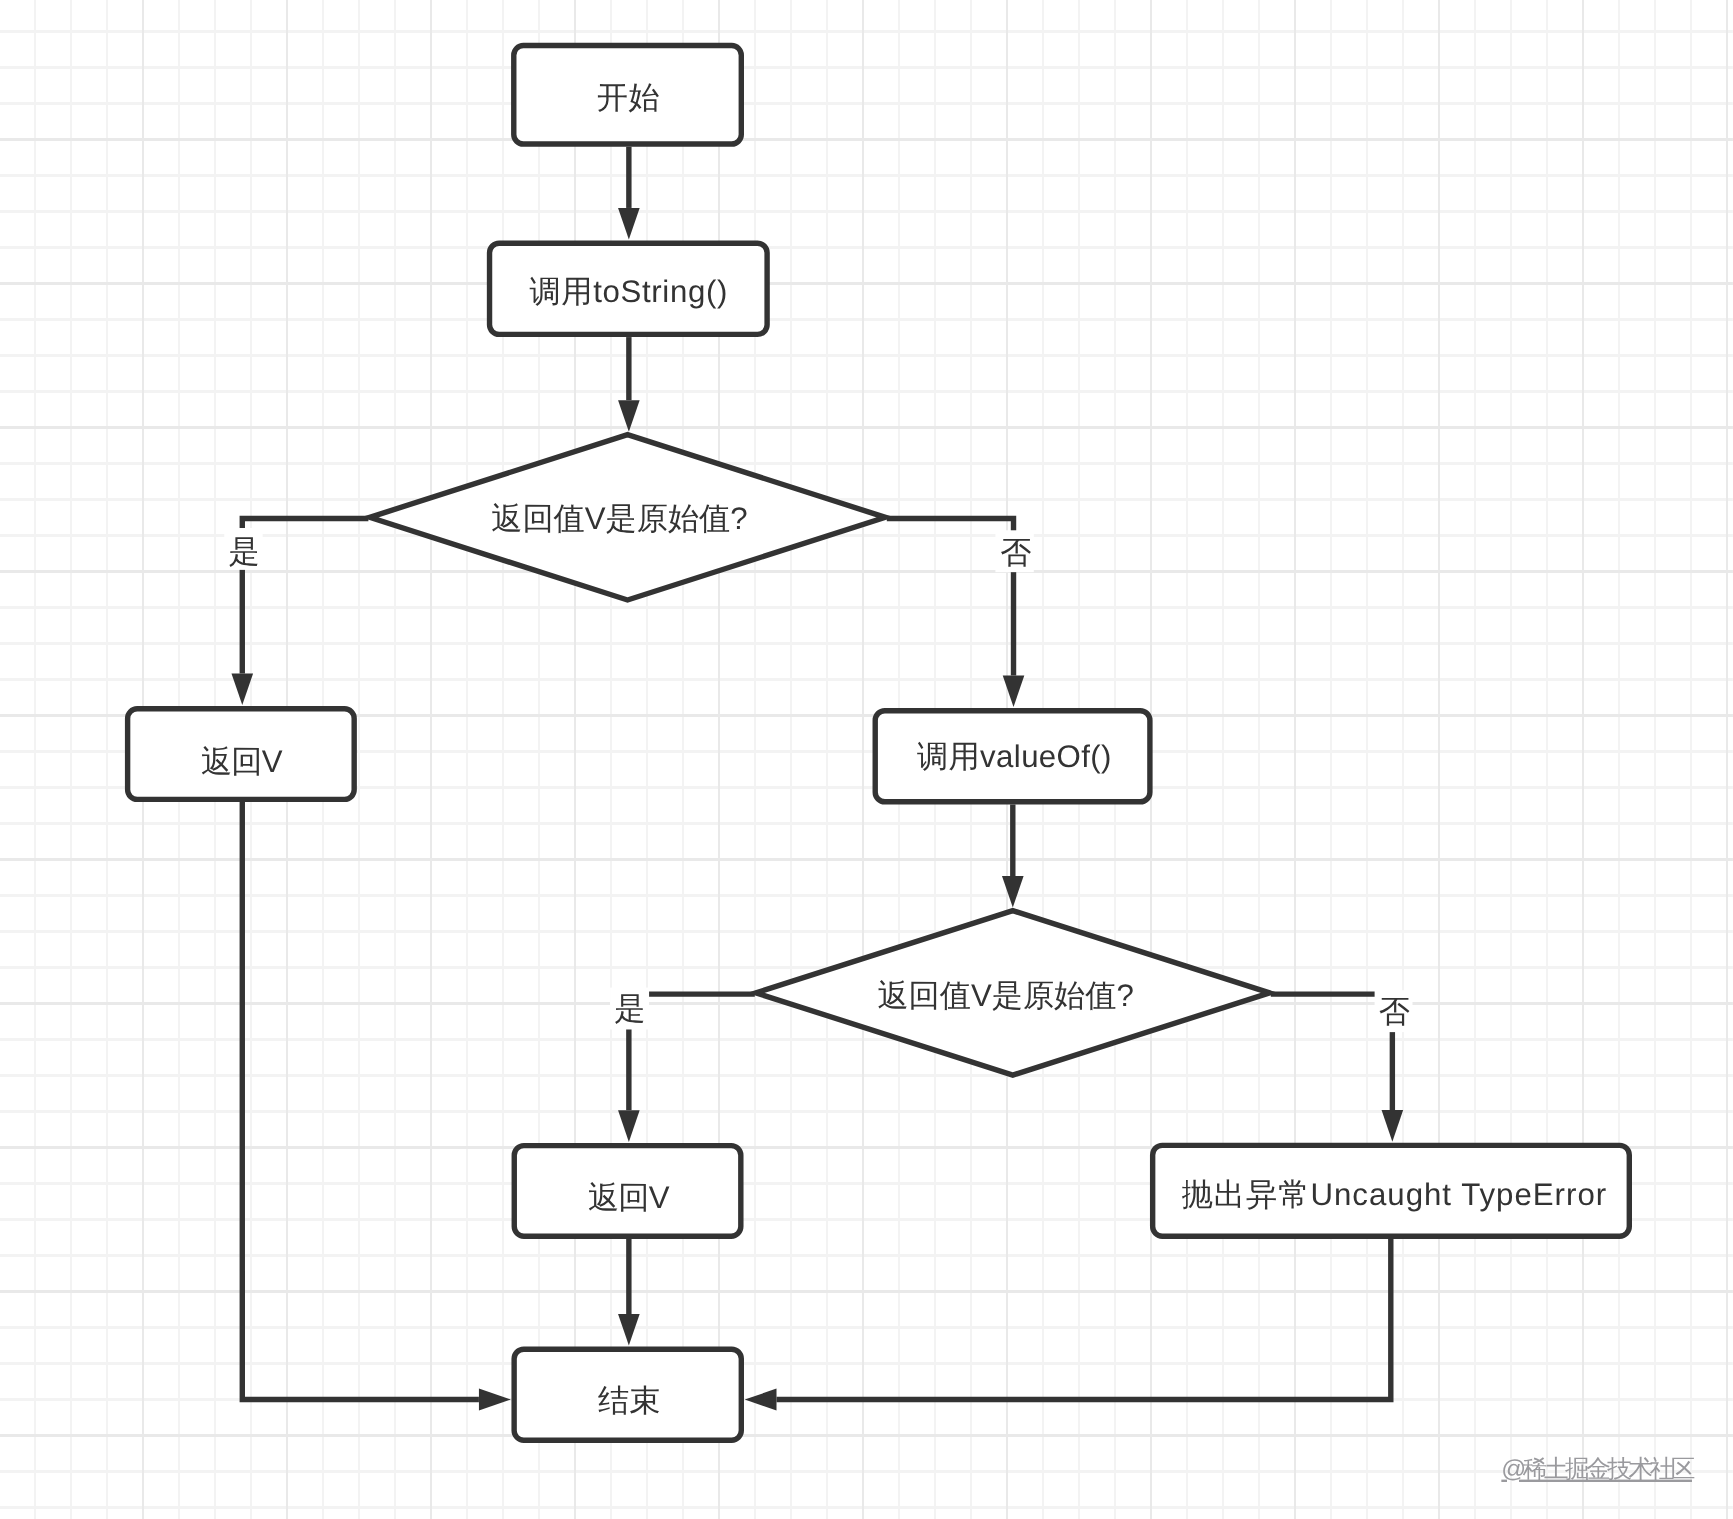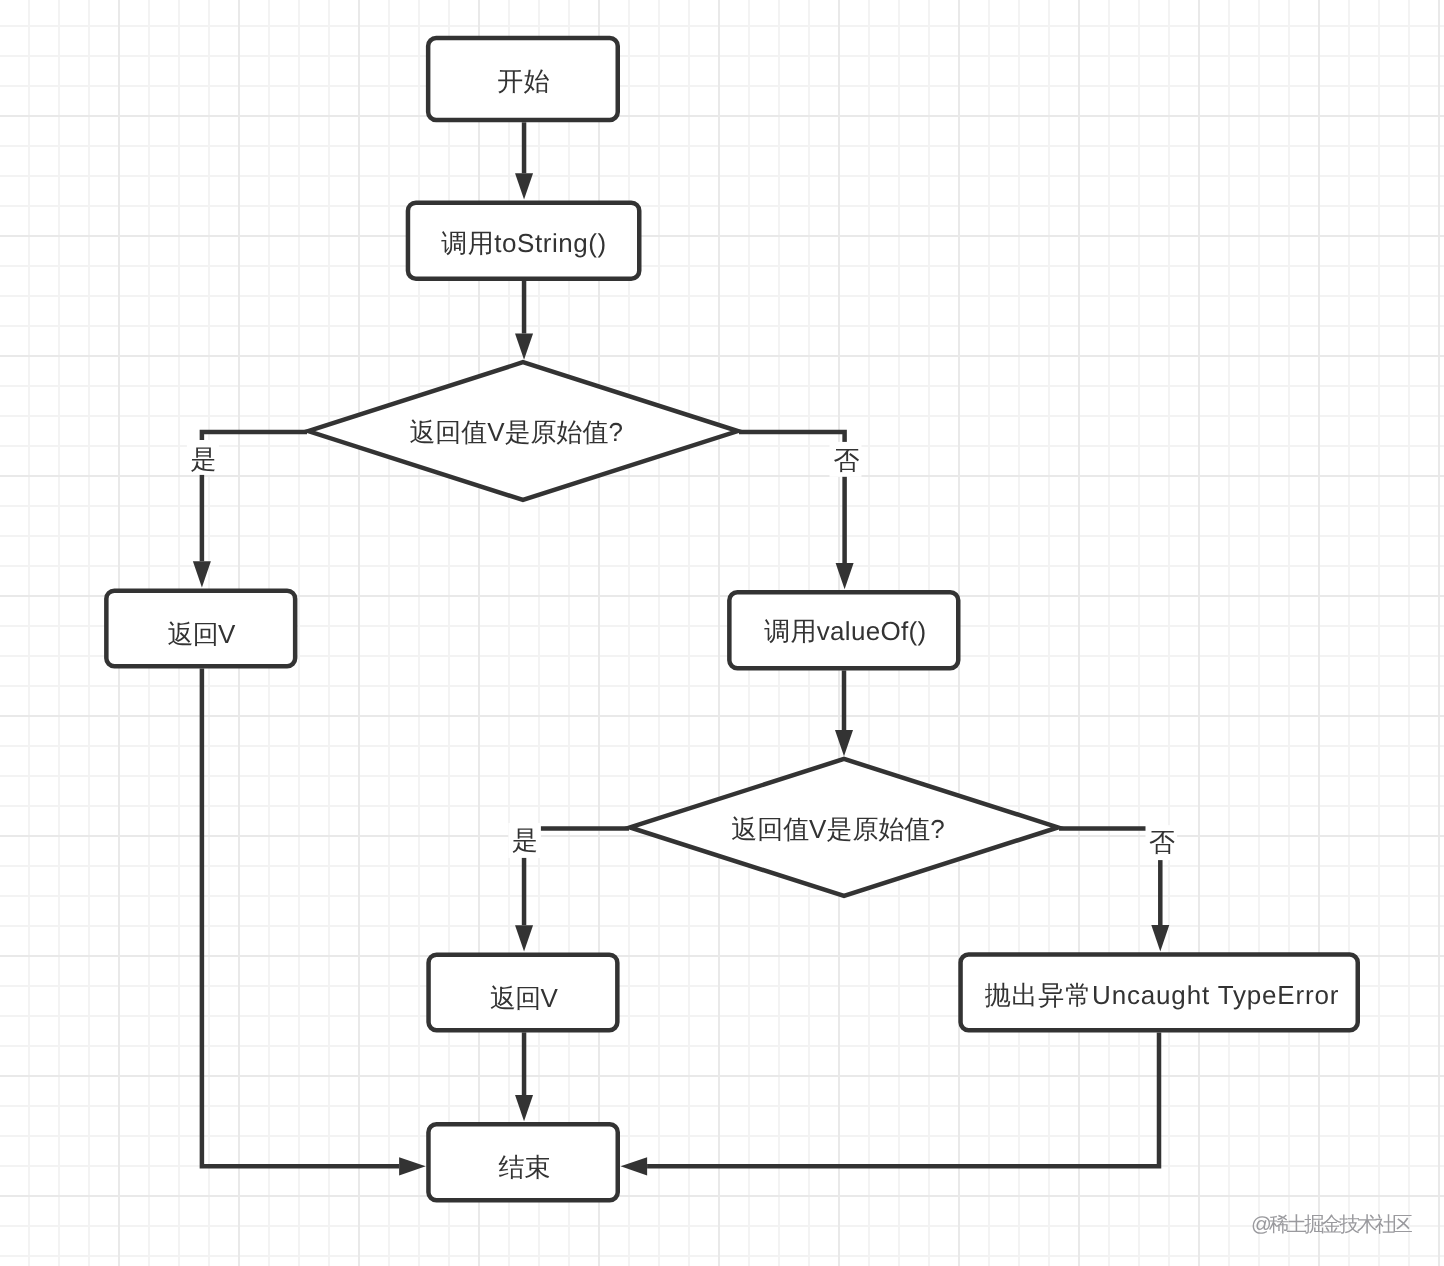--- a/index.html
+++ b/index.html
@@ -109,14 +109,14 @@
         <rect class="nodebox" x="960.55" y="954.45" width="397.2" height="75.7" rx="8" ry="8"></rect>
         <text class="nodetext" x="1161.6" y="997.6" textLength="353.8" lengthAdjust="spacing">抛出异常Uncaught TypeError</text>
       </g>
       <g>
         <rect class="nodebox" x="428.45" y="1124.35" width="189.3" height="75.8" rx="8" ry="8"></rect>
         <text class="nodetext" x="524.4" y="1169" textLength="52" lengthAdjust="spacing">结束</text>
       </g>
     </g>
   </svg>
 
-  <div class="watermark" style="left:1250.5px;top:1210.5px;">@稀土掘金技术社区</div>
+  <div class="watermark" style="left:1250.5px;top:1210.5px;text-decoration:underline;">@稀土掘金技术社区</div>
 </div>
 
 </body></html>

